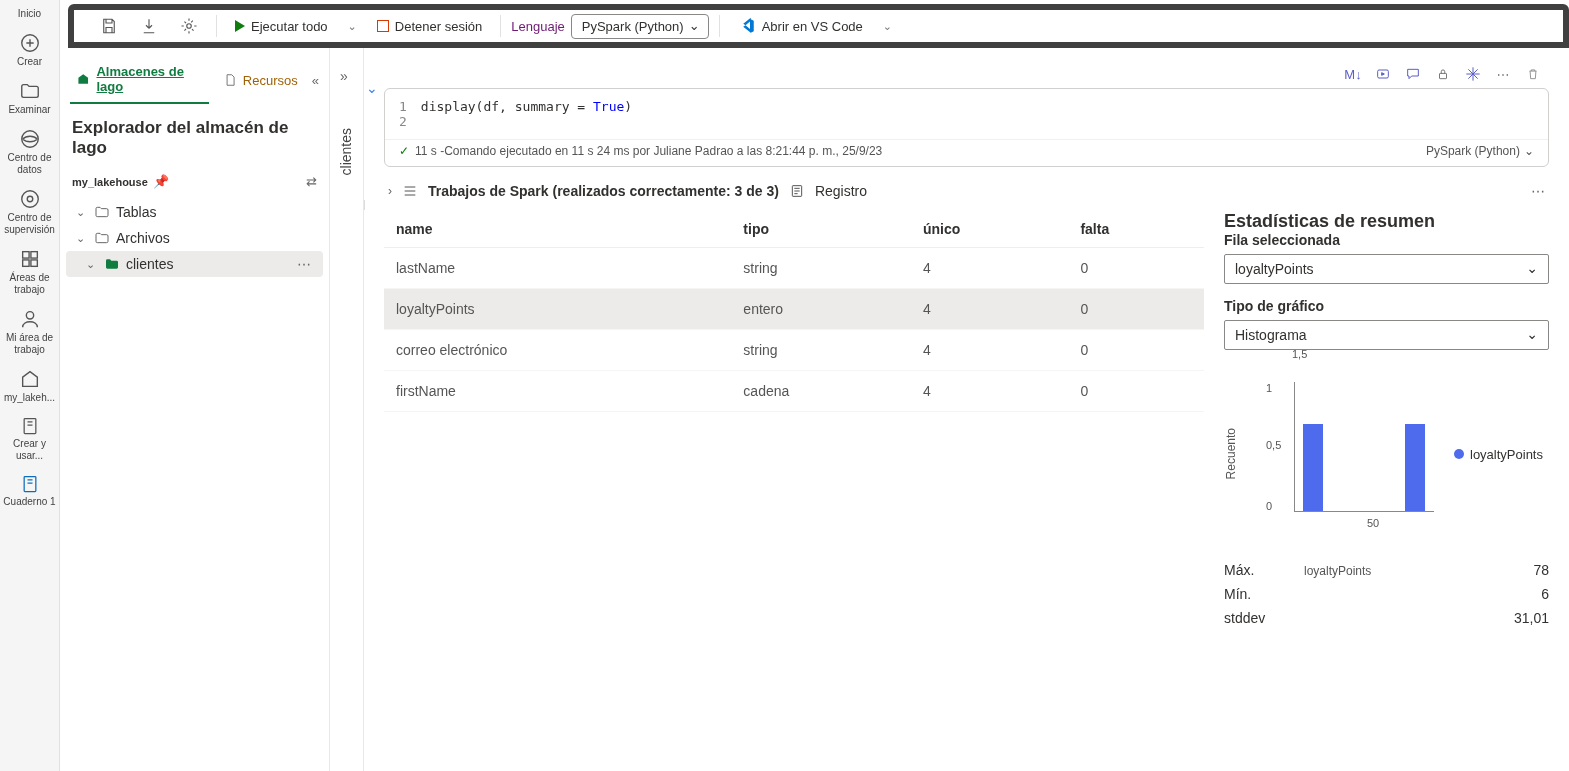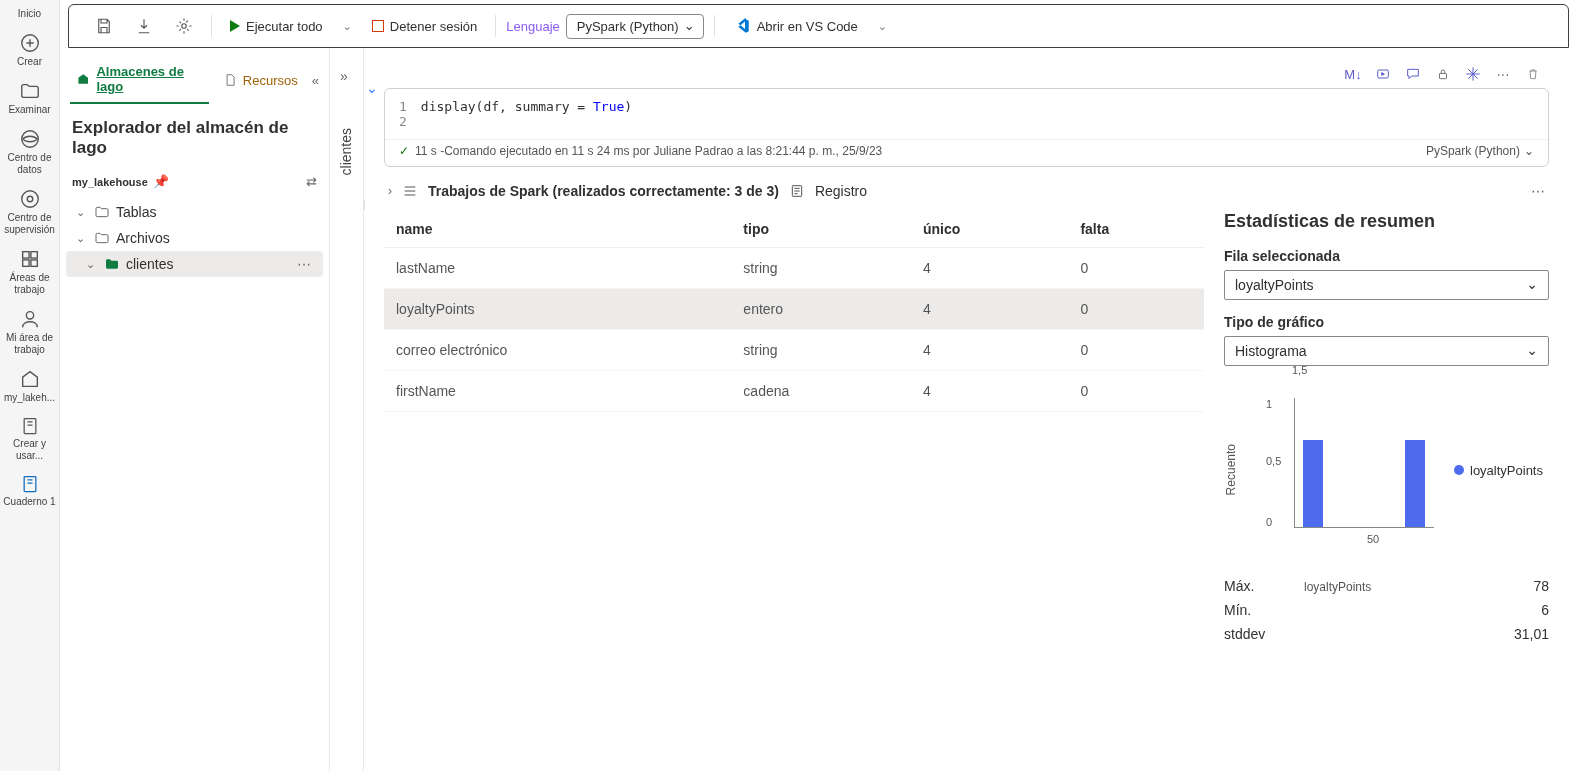--- a/index.html
+++ b/index.html
@@ -7,24 +7,24 @@
 .app { display: flex; width: 1569px; height: 771px; }
 
 
 .nav-rail { width: 60px; background: #f5f5f5; border-right: 1px solid #e1e1e1; display: flex; flex-direction: column; align-items: center; padding-top: 2px; }
 .nav-item { width: 100%; text-align: center; padding: 6px 2px; cursor: pointer; font-size: 10px; color: #424242; }
 .nav-item svg, .nav-item .ico { display: block; margin: 0 auto 2px; }
 .nav-label { line-height: 12px; display: block; }
 
 
 .main-col { flex: 1; display: flex; flex-direction: column; }
-.toolbar { height: 44px; border-bottom: 1px solid #e1e1e1; display: flex; align-items: center; padding: 0 18px; gap: 6px; margin-left: 8px; margin-top: 4px; border: 1px solid #404040; border-radius: 6px 6px 0 0; }
+.toolbar { height: 44px; border-bottom: 1px solid #e1e1e1; display: flex; align-items: center; padding: 0 18px; gap: 6px; margin-left: 8px; margin-top: 4px; border: 6px solid #404040; border-radius: 6px 6px 0 0; }
 .tb-btn { display: flex; align-items: center; gap: 6px; padding: 4px 8px; cursor: pointer; font-size: 13px; color: #323130; border: none; background: none; }
 .tb-sep { width: 1px; height: 22px; background: #e1e1e1; margin: 0 4px; }
-.tb-label { color: #8b5cf6; }
+.tb-label { color: #701a75; }
 .tb-select { border: 1px solid #8a8886; border-radius: 4px; padding: 4px 24px 4px 10px; position: relative; cursor: pointer; }
 .tb-select::after { content: "⌄"; position: absolute; right: 8px; top: 3px; }
 .triangle-run { width: 0; height: 0; border-left: 10px solid #107c10; border-top: 6px solid transparent; border-bottom: 6px solid transparent; }
 .square-stop { width: 12px; height: 12px; border: 1.5px solid #d83b01; }
 .chev-down { font-size: 11px; color: #777; padding: 0 6px; cursor: pointer; }
 
 
 .body-row { flex: 1; display: flex; overflow: hidden; }
 
 
@@ -76,21 +76,21 @@
 
 
 .sum-table { flex: 1; }
 .sum-table table { width: 100%; border-collapse: collapse; font-size: 14px; }
 .sum-table th { text-align: left; padding: 10px 12px; font-weight: 600; border-bottom: 1px solid #eee; }
 .sum-table td { padding: 12px 12px; color: #555; border-bottom: 1px solid #f5f5f5; }
 .sum-table tr.selected td { background: #edebe9; }
 
 
 .stats { width: 325px; }
-.stats h3 { font-size: 18px; font-weight: 600; margin-bottom: 16px; }
+.stats h3 { font-size: 18px; font-weight: 600; margin-bottom: 0; }
 .field-label { font-size: 14px; font-weight: 600; margin-bottom: 6px; }
 .select-box { border: 1px solid #8a8886; border-radius: 2px; padding: 6px 10px; margin-bottom: 14px; position: relative; cursor: pointer; font-size: 14px; }
 .select-box::after { content: "⌄"; position: absolute; right: 10px; top: 5px; }
 
 .chart-wrap { display: flex; align-items: center; gap: 8px; margin-bottom: 14px; }
 .chart { position: relative; width: 200px; height: 180px; }
 .y-axis-label { writing-mode: vertical-rl; transform: rotate(180deg); font-size: 12px; color: #555; }
 .chart-plot { position: absolute; left: 48px; top: 18px; width: 140px; height: 130px; border-left: 1px solid #888; border-bottom: 1px solid #888; }
 .bar { position: absolute; bottom: 0; width: 20px; background: #4f6bed; }
 .ytick { position: absolute; left: 20px; font-size: 11px; color: #555; }

